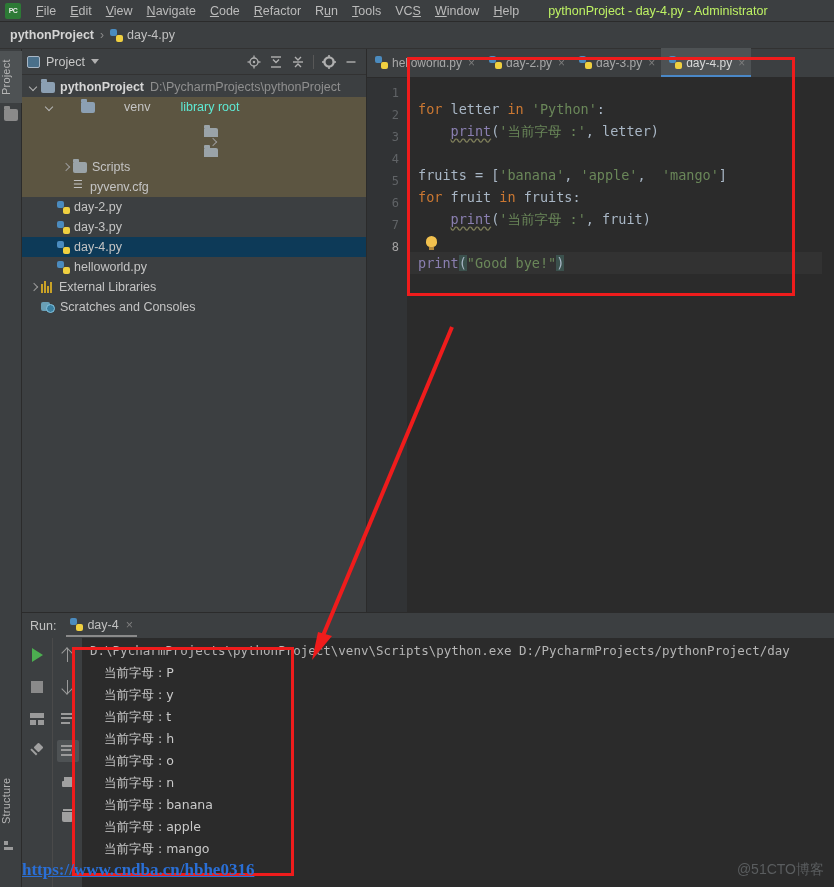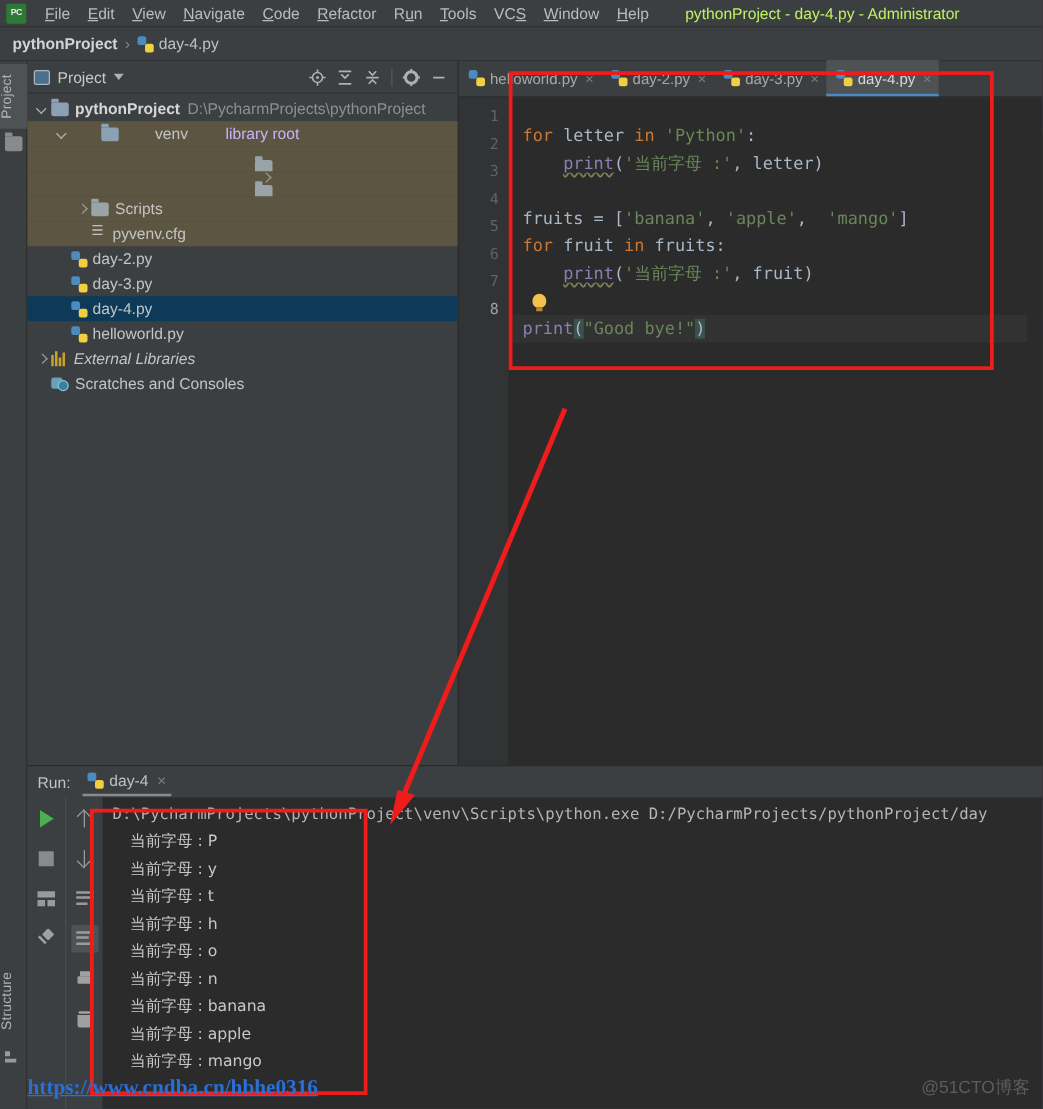--- a/index.html
+++ b/index.html
@@ -154,21 +154,21 @@
     content:""; position:absolute; left:0; top:1px; width:9px; height:9px;
     background:#6a9fb5; border-radius:2px;
   }
   .scratch::after {
     content:""; position:absolute; right:0; bottom:0; width:7px; height:7px;
     background:#3a7fa0; border-radius:50%; border:1px solid #86c5e0;
   }
   .node-name { color: #c4c4c4; }
   .node-name.bold { font-weight: bold; color: #d6d6d6; }
   .node-note { color: #8f8f8f; margin-left: 6px; }
-  .node-note.dim { color: #c4b5fd; }
+  .node-note.dim { color: #5eead4; }
 
   
   .editor-wrap {
     position: absolute; left: 367px; top: 49px; width: 467px; height: 563px;
     background: #2b2b2b;
   }
   .tabbar {
     height: 29px; background: #3c3f41; display: flex; align-items: flex-end;
     border-bottom: 1px solid #2b2b2b;
   }
@@ -457,21 +457,21 @@
         <div class="tree-row selected" style="padding-left: 22px;">
           <span class="arrow"></span>
           <span class="pyicon"></span>
           <span class="node-name">day-4.py</span>
         </div>
         <div class="tree-row" style="padding-left: 22px;">
           <span class="arrow"></span>
           <span class="pyicon"></span>
           <span class="node-name">helloworld.py</span>
         </div>
-        <div class="tree-row" style="padding-left: 6px; font-style: italic;">
+        <div class="tree-row" style="padding-left: 6px;">
           <span class="arrow right"></span>
           <span class="libicon">
             <span style="left:0;height:9px"></span>
             <span style="left:3px;height:12px"></span>
             <span style="left:6px;height:7px"></span>
             <span style="left:9px;height:11px"></span>
           </span>
           <span class="node-name">External Libraries</span>
         </div>
         <div class="tree-row" style="padding-left: 6px;">

